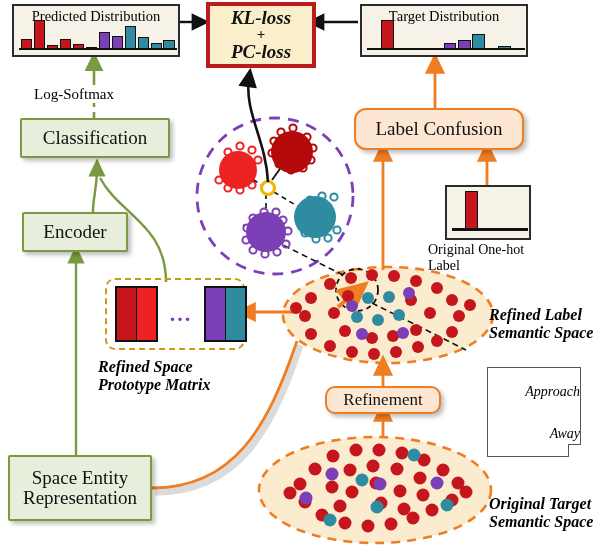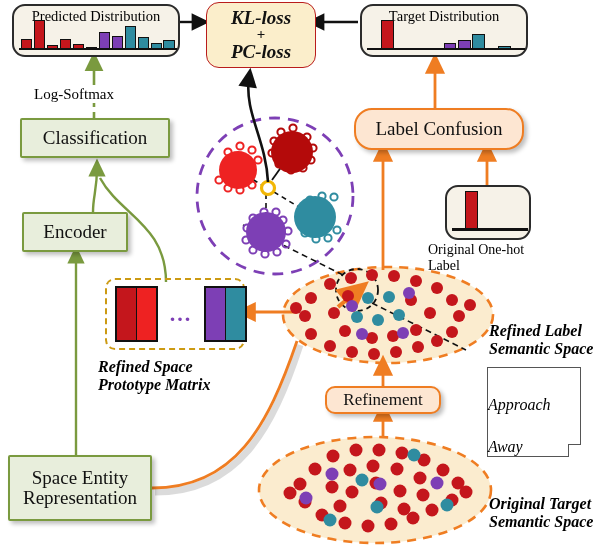--- a/index.html
+++ b/index.html
@@ -1,44 +1,44 @@
 <!DOCTYPE html>
 <html><head>
 <meta charset="utf-8">
 <style>
   html,body{margin:0;padding:0;background:#ffffff;}
   body{width:602px;height:548px;position:relative;overflow:hidden;
        font-family:"Liberation Serif", serif;color:#000;}
   #stage{position:absolute;left:0;top:0;width:602px;height:548px;}
   svg.layer{position:absolute;left:0;top:0;width:602px;height:548px;overflow:visible;}
   .node{position:absolute;box-sizing:border-box;display:flex;align-items:center;
-        justify-content:center;text-align:center;line-height:1.05;border-radius:13px;}
+        justify-content:center;text-align:center;line-height:1.05;}
 
   
   .green-box{background:#e8eedc;border:2px solid #7a9a3f;border-radius:2px;
              font-size:19px;color:#111;}
   
-  .orange-box{background:#fde6d2;border:2px solid #ef7d22;border-radius:18px;
+  .orange-box{background:#fde6d2;border:2px solid #ef7d22;border-radius:12px;
               font-size:19px;color:#111;}
   .orange-box.small{font-size:17px;border-radius:10px;}
   
-  .loss-box{background:#fbeecb;border:1px solid #b91c1c;font-size:19px;
+  .loss-box{background:#fbeecb;border:4px solid #b91c1c;font-size:19px;
             font-style:italic;font-weight:600;color:#111;flex-direction:column;}
   
   .dist-box{background:#f6f2e8;border:2.5px solid #2b2b2b;}
   .dist-title{position:absolute;width:100%;text-align:center;font-size:14.5px;top:3px;}
   .onehot-box{background:#f6f2e8;border:2.5px solid #2b2b2b;}
 
   .caption{position:absolute;text-align:left;font-size:14px;line-height:1.12;}
   .caption.ital{font-style:italic;font-weight:bold;font-size:16px;}
 
   .legend-box{position:absolute;background:#fff;border:1.5px solid #555;
               box-sizing:border-box;}
-  .legend-lbl{position:absolute;width:100%;text-align:left;
-              font-style:italic;font-size:16px;margin-top:12px;}
+  .legend-lbl{position:absolute;width:100%;text-align:right;
+              font-style:italic;font-size:14px;}
   .ell-cap{position:absolute;font-style:italic;font-weight:bold;font-size:16px;
            line-height:1.15;}
   .shadow{box-shadow:3px 3px 4px rgba(0,0,0,0.25);}
 </style>
 </head>
 <body>
 
 <div id="stage">
 
   <svg class="layer" viewBox="0 0 602 548">
@@ -364,21 +364,21 @@
 
   <div class="node green-box shadow" style="left:8px;top:455px;width:144px;height:66px;flex-direction:column;">
     <span>Space Entity</span>
     <span>Representation</span>
   </div>
 
   <div class="node orange-box small shadow" style="left:325px;top:386px;width:116px;height:28px;">
     <span>Refinement</span>
   </div>
 
-  <div class="ell-cap" style="left:489px;top:306px;width:112px;text-align:left;margin-top:16px;">
+  <div class="ell-cap" style="left:489px;top:306px;width:112px;text-align:left;">
     <div>Refined Label</div>
     <div>Semantic Space</div>
   </div>
   <div class="ell-cap" style="left:489px;top:495px;width:112px;text-align:left;">
     <div>Original Target</div>
     <div>Semantic Space</div>
   </div>
 
   <div class="legend-box" style="left:487px;top:367px;width:94px;height:90px;">
     <div class="legend-lbl" style="top:16px;">Approach</div>

